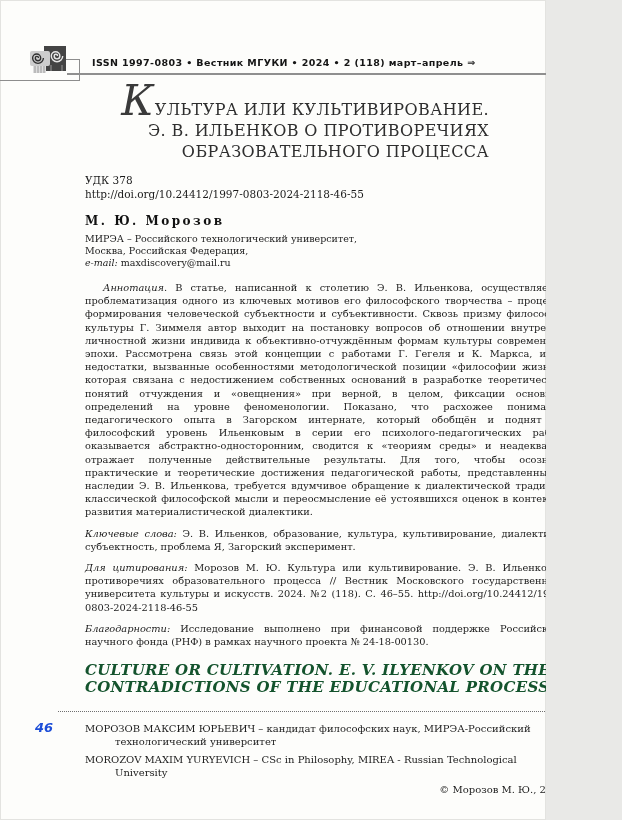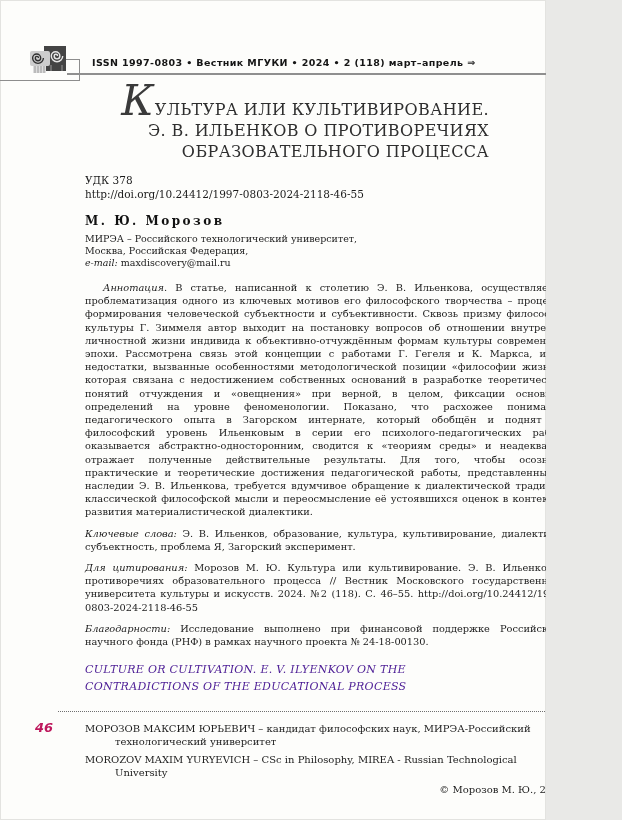--- a/index.html
+++ b/index.html
@@ -27,28 +27,28 @@
   
   .content{position:absolute;left:85px;top:162px;width:480px;}
   .udk{font-size:10.5px;margin:12px 0 2px;}
   .doi{font-size:10.5px;margin:0 0 14px;}
   .author-name{font-size:12px;font-weight:bold;letter-spacing:2.5px;margin:0 0 5px;color:#111;}
   .affil{font-size:9.5px;line-height:12px;margin:0 0 12px;}
   .affil .it{font-style:italic;}
   .para{font-size:9.8px;line-height:13.2px;text-align:justify;margin:0 0 8px;}
   .para .lead{font-style:italic;}
   .abstract{text-indent:18px;}
-  .title-en{font-size:11px;font-style:italic;letter-spacing:0.3px;
-    line-height:16.5px;margin:14px 0 0;color:#4c1d95;}
+  .title-en{font-size:15px;font-style:italic;letter-spacing:0.3px;
+    line-height:16.5px;margin:14px 0 0;color:#14532d;font-weight:bold;}
   .dotted-rule{margin:16px 0 10px -27px;width:507px;height:0;border-top:1px dotted #6f6f6f;}
   .bio{font-size:10px;line-height:13px;margin:0 0 5px;padding-left:30px;text-indent:-30px;}
   .copyright{font-size:10px;text-align:right;margin:2px 0 0;}
   .page-number{position:absolute;left:35px;top:720px;
     font-family:"DejaVu Sans","Liberation Sans",sans-serif;
-    font-weight:bold;font-style:italic;font-size:13px;color:#be185d;}
+    font-weight:bold;font-style:italic;font-size:13px;color:#1d4ed8;}
   a.plain{color:inherit;text-decoration:none;}
 </style>
 </head>
 <body>
 
 <div class="page">
 
   <div class="frame-step-box"></div>
   <div class="frame-step-top"></div>
   <div class="header-rule"></div>

